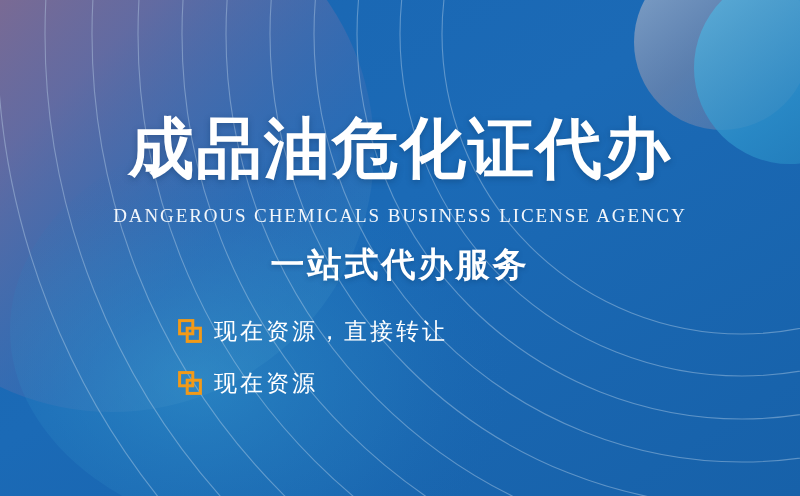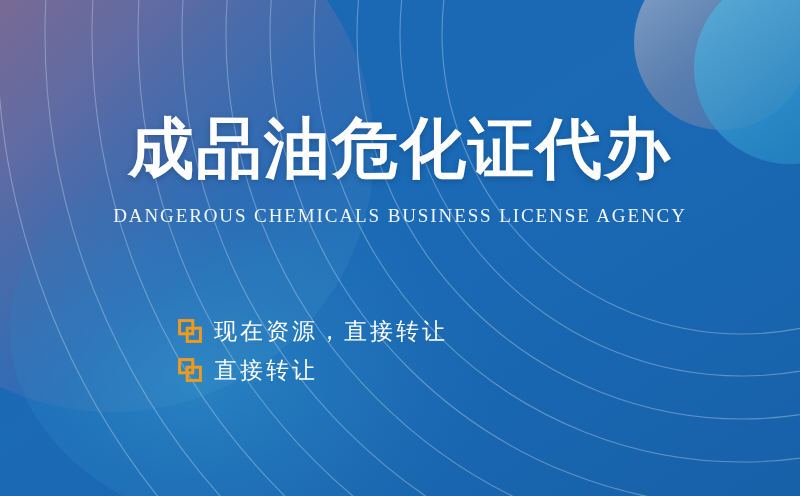--- a/index.html
+++ b/index.html
@@ -82,21 +82,21 @@
     text-shadow: 0 2px 5px rgba(8, 45, 85, 0.3);
     white-space: nowrap;
   }
 
   .bullets {
     position: absolute;
     left: 178px;
     top: 317px;
     display: flex;
     flex-direction: column;
-    gap: 11px;
+    gap: 24px;
   }
   .bullet {
     display: flex;
     align-items: center;
     height: 28px;
   }
   .bullet-icon {
     width: 24px;
     height: 24px;
     margin-right: 12px;
@@ -185,35 +185,36 @@
       </g>
     </svg>
   </div>
 
   <div class="content">
 
     <div class="headline">成品油危化证代办</div>
 
     <div class="subtitle-en">DANGEROUS CHEMICALS BUSINESS LICENSE AGENCY</div>
 
+    <div class="tagline">一站式代办服务</div>
 
     <div class="bullets">
 
       <div class="bullet">
         <svg class="bullet-icon" viewBox="0 0 24 24">
           <rect x="1.6" y="1.6" width="13.2" height="13.2" fill="none" stroke="#f29a18" stroke-width="3"></rect>
           <rect x="9.2" y="9.2" width="13.2" height="13.2" fill="none" stroke="#f29a18" stroke-width="3"></rect>
         </svg>
         <span class="bullet-text">现在资源，直接转让</span>
       </div>
 
 
       <div class="bullet">
         <svg class="bullet-icon" viewBox="0 0 24 24">
           <rect x="1.6" y="1.6" width="13.2" height="13.2" fill="none" stroke="#f29a18" stroke-width="3"></rect>
           <rect x="9.2" y="9.2" width="13.2" height="13.2" fill="none" stroke="#f29a18" stroke-width="3"></rect>
         </svg>
-        <span class="bullet-text">直接转让</span>
+        <span class="bullet-text">现在资源</span>
       </div>
 
     </div>
   </div>
 </div>
 
 </body></html>

